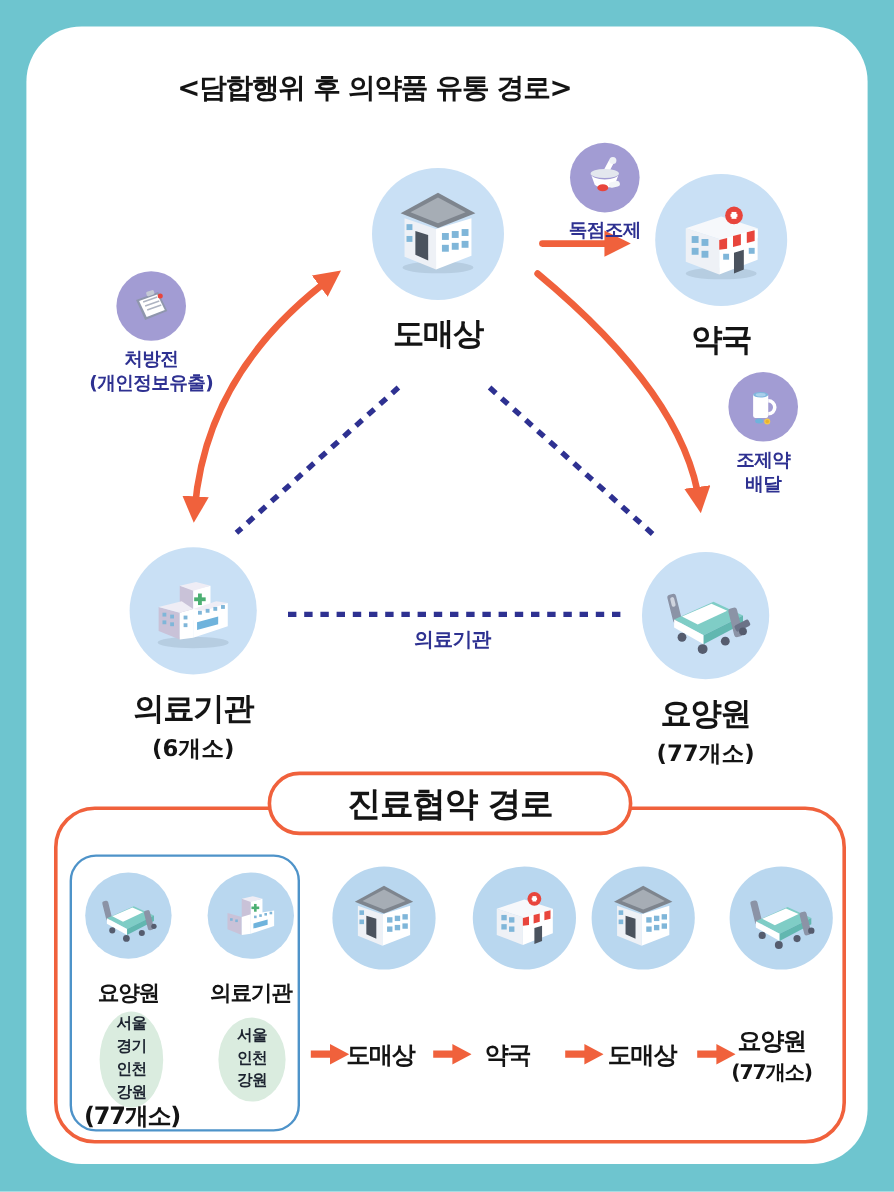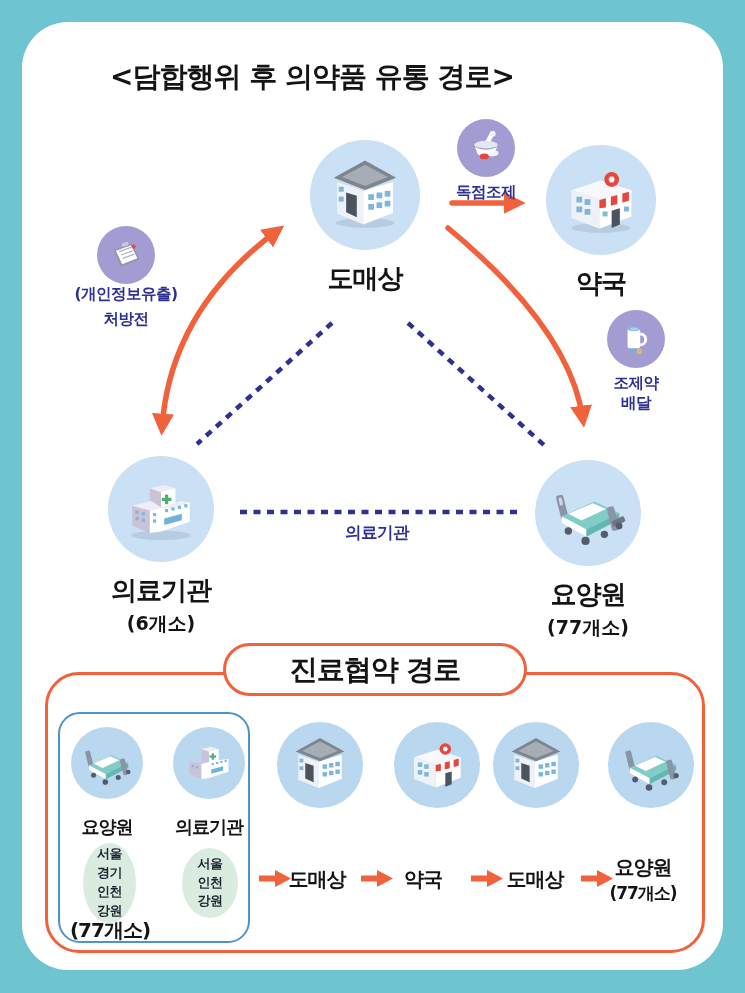--- a/index.html
+++ b/index.html
@@ -4,21 +4,21 @@
 <style>
   :root{
     --teal-bg:#6ec5cf; --card-bg:#ffffff; --orange:#f0613c; --navy:#2e3191;
     --red:#e9322b; --circle-blue:#c9e0f5; --circle-blue-sm:#b9d7ef; --purple:#a29cd3;
     --green-ellipse:#daecdf; --box-blue:#4e93c9; --ink:#141414;
   }
   *{margin:0;padding:0;box-sizing:border-box}
   html,body{width:745px;height:993px}
   body{background:var(--teal-bg);font-family:"DejaVu Sans","Liberation Sans",sans-serif;position:relative;overflow:hidden;color:var(--ink)}
   .card{position:absolute;left:22px;top:22px;width:701px;height:948px;background:var(--card-bg);border-radius:46px}
-  .title{position:absolute;top:58px;left:0;width:624px;text-align:center;font-size:28px;font-weight:700;letter-spacing:-1px}
+  .title{position:absolute;top:58px;left:0;width:624px;text-align:center;font-size:23px;font-weight:700;letter-spacing:-1px}
   svg.overlay{position:absolute;left:0;top:0;width:745px;height:993px;pointer-events:none}
   .arrow-line{stroke:var(--orange);stroke-width:5.5;fill:none;stroke-linecap:round}
   .dash-line{stroke:var(--navy);stroke-width:4.5;fill:none;stroke-dasharray:7 6.5}
   .ah{fill:var(--orange)}
   .node{position:absolute;text-align:center}
   .bigcircle{border-radius:50%;background:var(--circle-blue);margin:0 auto;display:flex;align-items:center;justify-content:center}
   .node .label{font-size:26px;font-weight:700;margin-top:11px;letter-spacing:-1px}
   .node .sub{font-size:19px;font-weight:700;margin-top:3px}
   .sub.red{color:var(--red)}
   .badge{position:absolute;text-align:center}
@@ -168,25 +168,25 @@
     <svg class="icon" width="42" height="42" viewBox="0 0 100 100">
       <polygon points="20,38 64,22 82,60 38,78" fill="#8f96ad"></polygon>
       <polygon points="26,40 62,27 77,58 41,72" fill="#ffffff"></polygon>
       <rect x="40" y="20" width="16" height="9" rx="3" fill="#c5cad4" transform="rotate(-20 48 24)"></rect>
       <line x1="34" y1="42" x2="62" y2="32" stroke="#aeb4c2" stroke-width="3"></line>
       <line x1="38" y1="50" x2="66" y2="40" stroke="#aeb4c2" stroke-width="3"></line>
       <line x1="42" y1="58" x2="70" y2="48" stroke="#aeb4c2" stroke-width="3"></line>
       <circle cx="68" cy="30" r="5" fill="#e8453c"></circle>
     </svg>
   </div>
+  <div class="btext">처방전</div>
   <div class="btext" style="margin-top:0">(개인정보유출)</div>
-  <div class="btext">처방전</div>
-</div>
-
-<div class="badge" style="left:426px;top:119px;width:120px">
+</div>
+
+<div class="badge" style="left:444px;top:119px;width:120px">
   <div class="bcircle">
     <svg class="icon" width="42" height="42" viewBox="0 0 100 100">
       <rect x="52" y="12" width="11" height="34" rx="5.5" fill="#ffffff" transform="rotate(28 58 29)"></rect>
       <circle cx="66" cy="16" r="7" fill="#eef1f6"></circle>
       <path d="M22 42 A 28 12 0 0 0 78 42 L 70 64 A 22 10 0 0 1 30 64 Z" fill="#ffffff"></path>
       <ellipse cx="50" cy="42" rx="28" ry="9" fill="#e3e7ee"></ellipse>
       <rect x="58" y="58" width="22" height="11" rx="5.5" fill="#f3f5f8" transform="rotate(-12 69 63)"></rect>
       <ellipse cx="46" cy="70" rx="11" ry="7" fill="#e8453c"></ellipse>
     </svg>
   </div>

